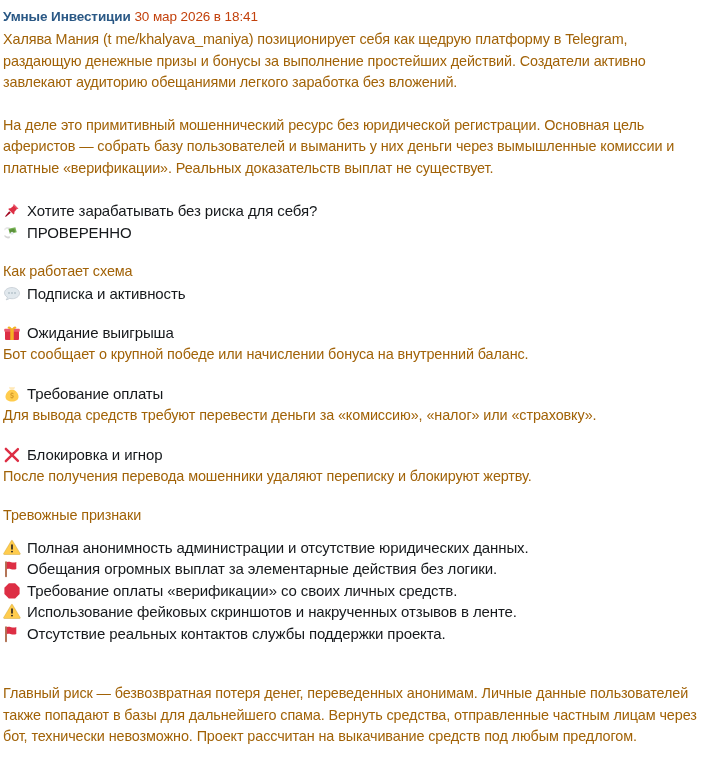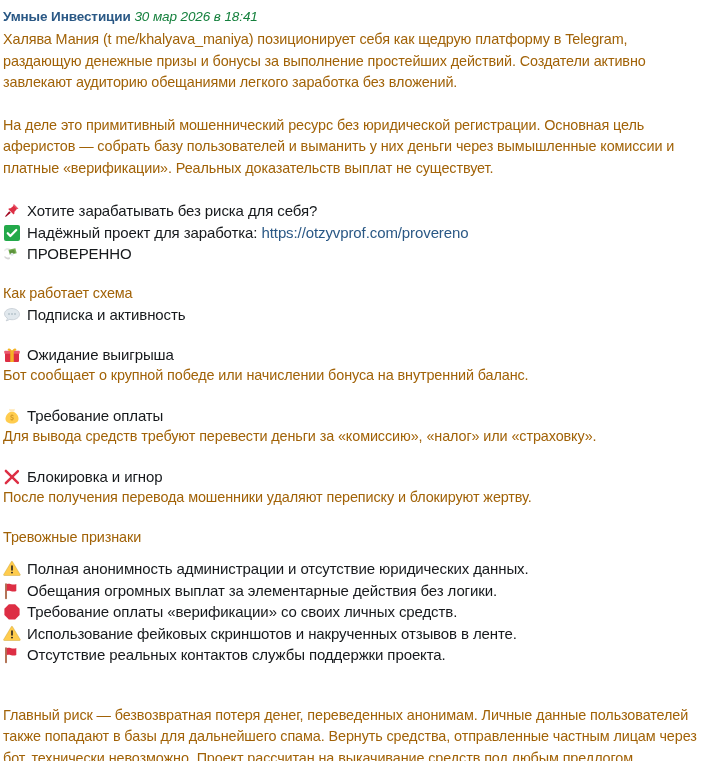--- a/index.html
+++ b/index.html
@@ -25,24 +25,23 @@
     line-height: 16px;
     margin-bottom: 4px;
     white-space: nowrap;
   }
   .author-name {
     font-weight: bold;
     color: #2a5885;
     letter-spacing: -0.1px;
   }
   .post-date {
-    color: #15803d;
+    color: #c2410c;
     font-weight: normal;
     letter-spacing: -0.1px;
-    font-style: italic;
   }
   .para {
     font-size: 14.4px;
     line-height: 21.5px;
     color: #a16207;
     margin: 0;
     letter-spacing: -0.1px;
     max-width: 700px;
   }
   .spacer-lg { height: 21px; }
@@ -105,32 +104,20 @@
     <span class="emoji">
       <svg viewBox="0 0 36 36" aria-hidden="true">
         <path fill="#dd2e44" d="M24.5 3.4c-1 1-1.2 2.4-.7 3.6l-7.2 6.3c-1.7-.6-3.8-.4-5.3 1-.4.4-.4 1 0 1.4l11.9 11.9c.4.4 1 .4 1.4 0 1.5-1.5 1.7-3.6 1-5.3l6.3-7.2c1.2.5 2.6.3 3.6-.7L24.5 3.4z" transform="scale(0.82) translate(2,2)"></path>
         <path fill="#ea596e" d="M23.8 7c-.5-1.2-.3-2.6.7-3.6l10.9 10.9c-1 1-2.4 1.2-3.6.7L23.8 7z" transform="scale(0.82) translate(2,2)"></path>
         <path fill="#a0041e" d="M13.2 20.6 3.6 32.3c-.4.5-.3 1.2.1 1.6.4.4 1.1.5 1.6.1l11.7-9.6-3.8-3.8z" transform="scale(0.82) translate(2,2)"></path>
       </svg>
     </span>
     <span class="btext">Хотите зарабатывать без риска для себя?</span>
   </div>
 
-  <div class="bullet-line">
-    <span class="emoji">
-      <svg viewBox="0 0 36 36" aria-hidden="true">
-        <rect x="2" y="2" width="32" height="32" rx="4" fill="#23a94a"></rect>
-        <path d="M9.5 18.5l5.2 5.4L26.5 12" stroke="#ffffff" stroke-width="4.5" fill="none" stroke-linecap="round" stroke-linejoin="round"></path>
-      </svg>
-    </span>
-    <span class="btext">
-      <span>Надёжный проект для заработка:</span>
-      <a class="link" href="#">https://otzyvprof.com/provereno</a>
-    </span>
-  </div>
 
   <div class="bullet-line">
     <span class="emoji">
       <svg viewBox="0 0 36 36" aria-hidden="true">
         <path fill="#e8e8e8" d="M3 13c2-3 6-4 9-2l2-4c-4-2-9-1-11 2-1 2 0 4 0 4z"></path>
         <path fill="#d5d5d5" d="M4 22c2 3 6 4 9 2l1 4c-4 2-9 0-11-3-1-2 1-3 1-3z"></path>
         <path fill="#77b255" d="M13.5 10.5 32 6.5l3.5 13.5L17 24z" transform="scale(0.75) translate(1,2)"></path>
         <path fill="#5c913b" d="M16 13.5 29 10.8l2.2 8.6-13 2.7z" transform="scale(0.75) translate(1,2)"></path>
         <circle cx="18" cy="18.5" r="3.1" fill="#e1e8ed"></circle>
       </svg>

